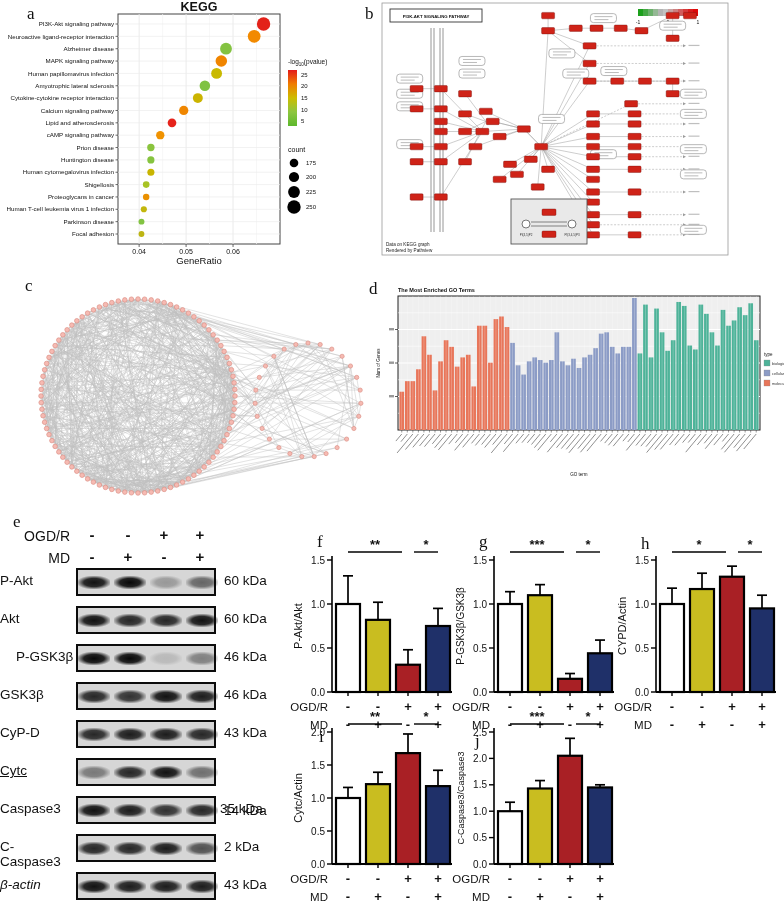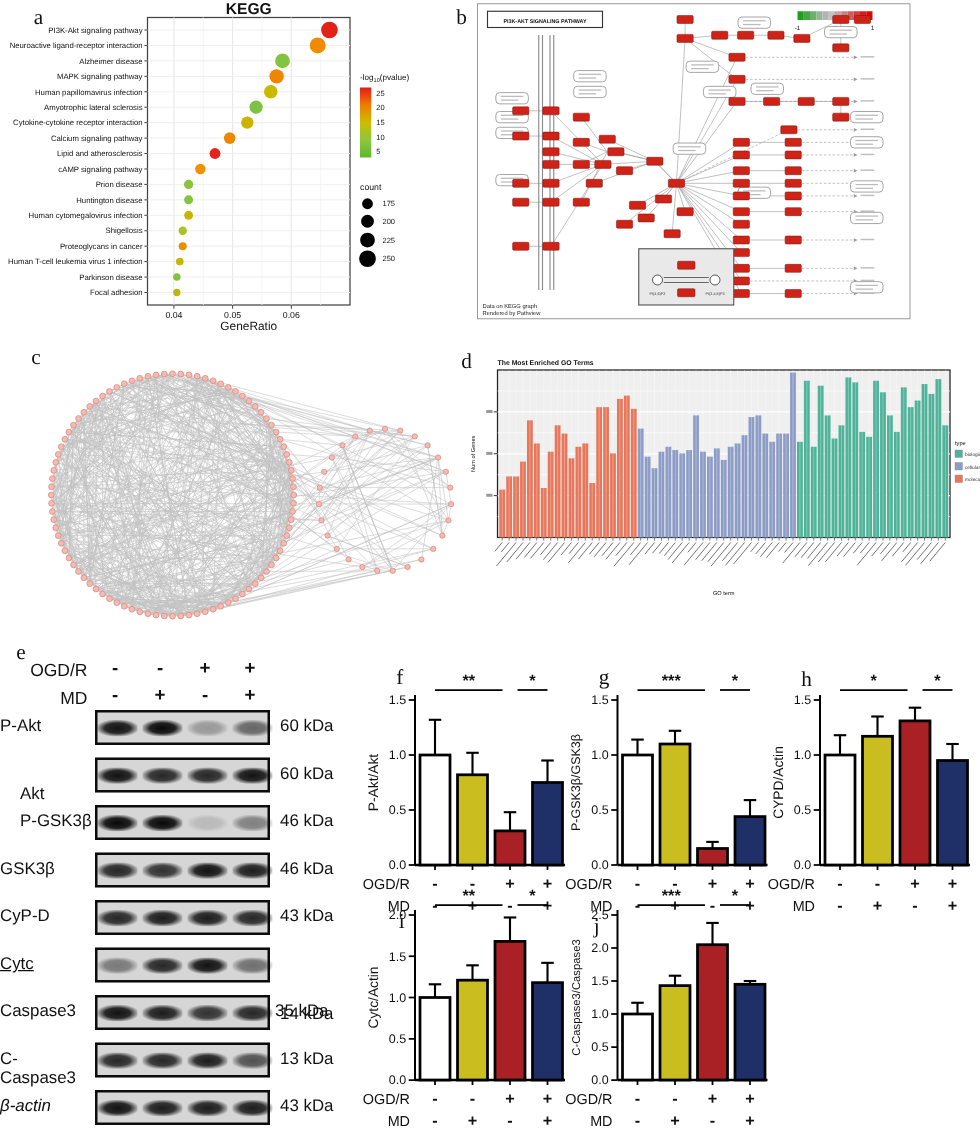--- a/index.html
+++ b/index.html
@@ -1592,21 +1592,21 @@
       <div class="wb-sym" style="left: 152px; top: 24px; width: 24px;">-</div>
       <div class="wb-sym" style="left: 188px; top: 24px; width: 24px;">+</div>
       <div class="wb-label" style="left: 0px; top: 49px; width: 70px;">P-Akt</div>
       <div class="wb-box" style="left: 76px; top: 44px; width: 140px; height: 28px;">
         <div class="wb-band" style="left: 0px; top: 6px; width: 32px; height: 13px; background: radial-gradient(rgba(8, 8, 8, 0.95) 0%, rgba(8, 8, 8, 0.84) 45%, rgba(8, 8, 8, 0) 78%);"></div>
         <div class="wb-band" style="left: 36px; top: 6px; width: 32px; height: 13px; background: radial-gradient(rgb(8, 8, 8) 0%, rgba(8, 8, 8, 0.88) 45%, rgba(8, 8, 8, 0) 78%);"></div>
         <div class="wb-band" style="left: 72px; top: 6px; width: 32px; height: 13px; background: radial-gradient(rgba(8, 8, 8, 0.3) 0%, rgba(8, 8, 8, 0.26) 45%, rgba(8, 8, 8, 0) 78%);"></div>
         <div class="wb-band" style="left: 108px; top: 6px; width: 32px; height: 13px; background: radial-gradient(rgba(8, 8, 8, 0.55) 0%, rgba(8, 8, 8, 0.48) 45%, rgba(8, 8, 8, 0) 78%);"></div>
       </div>
       <div class="wb-kda" style="left: 224px; top: 49px;">60 kDa</div>
-      <div class="wb-label" style="left: 0px; top: 103px; width: 70px; padding-left: 16px;">Akt</div>
+      <div class="wb-label" style="left: 0px; top: 87px; width: 70px;">Akt</div>
       <div class="wb-box" style="left: 76px; top: 82px; width: 140px; height: 28px;">
         <div class="wb-band" style="left: 0px; top: 6px; width: 32px; height: 13px; background: radial-gradient(rgba(8, 8, 8, 0.95) 0%, rgba(8, 8, 8, 0.84) 45%, rgba(8, 8, 8, 0) 78%);"></div>
         <div class="wb-band" style="left: 36px; top: 6px; width: 32px; height: 13px; background: radial-gradient(rgba(8, 8, 8, 0.85) 0%, rgba(8, 8, 8, 0.75) 45%, rgba(8, 8, 8, 0) 78%);"></div>
         <div class="wb-band" style="left: 72px; top: 6px; width: 32px; height: 13px; background: radial-gradient(rgba(8, 8, 8, 0.85) 0%, rgba(8, 8, 8, 0.75) 45%, rgba(8, 8, 8, 0) 78%);"></div>
         <div class="wb-band" style="left: 108px; top: 6px; width: 32px; height: 13px; background: radial-gradient(rgba(8, 8, 8, 0.95) 0%, rgba(8, 8, 8, 0.84) 45%, rgba(8, 8, 8, 0) 78%);"></div>
       </div>
       <div class="wb-kda" style="left: 224px; top: 87px;">60 kDa</div>
       <div class="wb-label" style="left: 16px; top: 125px; width: 70px;">P-GSK3β</div>
       <div class="wb-box" style="left: 76px; top: 120px; width: 140px; height: 28px;">
         <div class="wb-band" style="left: 0px; top: 6px; width: 32px; height: 13px; background: radial-gradient(rgb(8, 8, 8) 0%, rgba(8, 8, 8, 0.88) 45%, rgba(8, 8, 8, 0) 78%);"></div>
@@ -1647,21 +1647,21 @@
         <div class="wb-band" style="left: 108px; top: 6px; width: 32px; height: 13px; background: radial-gradient(rgba(8, 8, 8, 0.85) 0%, rgba(8, 8, 8, 0.75) 45%, rgba(8, 8, 8, 0) 78%);"></div>
       </div>
       <div class="wb-kda" style="left: 220px; top: 277px;">35 kDa</div>
       <div class="wb-label" style="left: 0px; top: 315px; width: 70px;">C-Caspase3</div>
       <div class="wb-box" style="left: 76px; top: 310px; width: 140px; height: 28px;">
         <div class="wb-band" style="left: 0px; top: 6px; width: 32px; height: 13px; background: radial-gradient(rgba(8, 8, 8, 0.85) 0%, rgba(8, 8, 8, 0.75) 45%, rgba(8, 8, 8, 0) 78%);"></div>
         <div class="wb-band" style="left: 36px; top: 6px; width: 32px; height: 13px; background: radial-gradient(rgba(8, 8, 8, 0.85) 0%, rgba(8, 8, 8, 0.75) 45%, rgba(8, 8, 8, 0) 78%);"></div>
         <div class="wb-band" style="left: 72px; top: 6px; width: 32px; height: 13px; background: radial-gradient(rgba(8, 8, 8, 0.9) 0%, rgba(8, 8, 8, 0.79) 45%, rgba(8, 8, 8, 0) 78%);"></div>
         <div class="wb-band" style="left: 108px; top: 6px; width: 32px; height: 13px; background: radial-gradient(rgba(8, 8, 8, 0.65) 0%, rgba(8, 8, 8, 0.57) 45%, rgba(8, 8, 8, 0) 78%);"></div>
       </div>
-      <div class="wb-kda" style="left: 224px; top: 315px;">13 kDa</div>
+      <div class="wb-kda" style="left: 224px; top: 315px;">2 kDa</div>
       <div class="wb-label" style="left: 0px; top: 353px; width: 70px; font-style: italic;">β-actin</div>
       <div class="wb-box" style="left: 76px; top: 348px; width: 140px; height: 28px;">
         <div class="wb-band" style="left: 0px; top: 6px; width: 32px; height: 13px; background: radial-gradient(rgba(8, 8, 8, 0.95) 0%, rgba(8, 8, 8, 0.84) 45%, rgba(8, 8, 8, 0) 78%);"></div>
         <div class="wb-band" style="left: 36px; top: 6px; width: 32px; height: 13px; background: radial-gradient(rgba(8, 8, 8, 0.9) 0%, rgba(8, 8, 8, 0.79) 45%, rgba(8, 8, 8, 0) 78%);"></div>
         <div class="wb-band" style="left: 72px; top: 6px; width: 32px; height: 13px; background: radial-gradient(rgba(8, 8, 8, 0.9) 0%, rgba(8, 8, 8, 0.79) 45%, rgba(8, 8, 8, 0) 78%);"></div>
         <div class="wb-band" style="left: 108px; top: 6px; width: 32px; height: 13px; background: radial-gradient(rgba(8, 8, 8, 0.9) 0%, rgba(8, 8, 8, 0.79) 45%, rgba(8, 8, 8, 0) 78%);"></div>
       </div>
       <div class="wb-kda" style="left: 224px; top: 353px;">43 kDa</div>
     </div>
   <svg id="svg-f" style="left:288px;top:530px" width="170" height="212">

